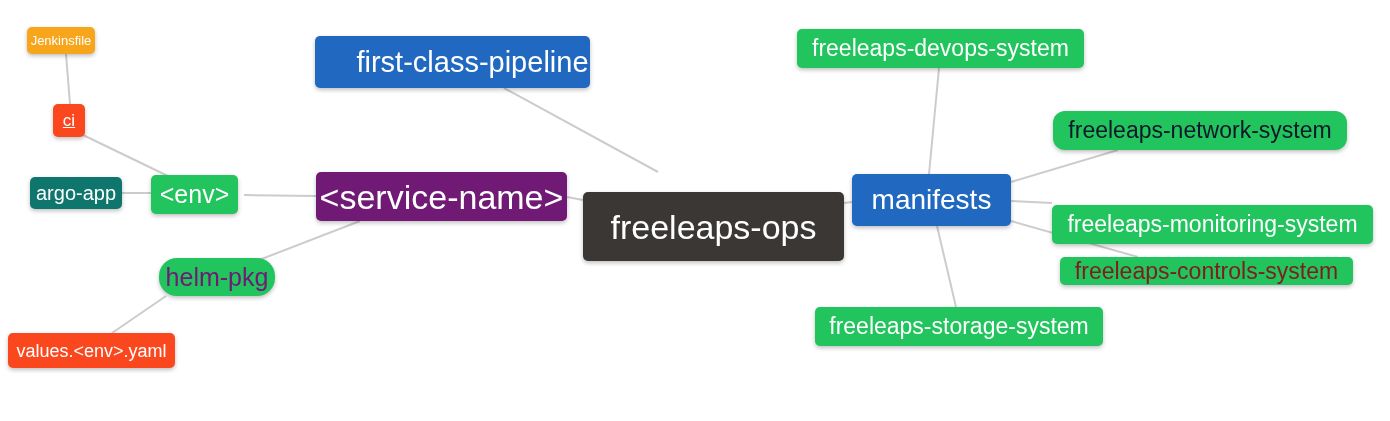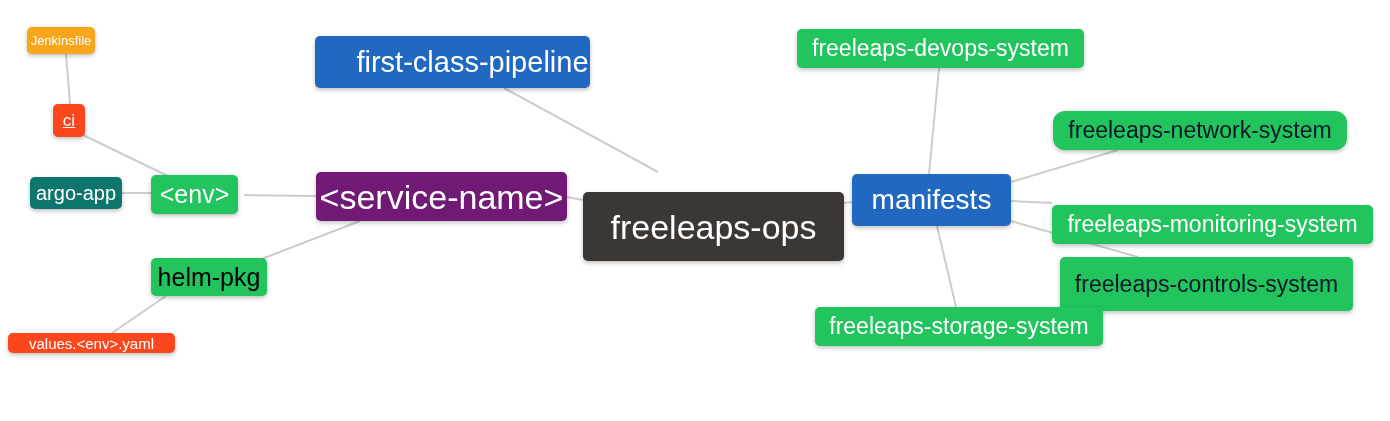--- a/index.html
+++ b/index.html
@@ -63,25 +63,25 @@
       <line x1="1011" y1="182" x2="1118" y2="150" stroke="#CCCCCC" stroke-width="2"></line>
       <line x1="1011" y1="201" x2="1052" y2="203" stroke="#CCCCCC" stroke-width="2"></line>
       <line x1="1011" y1="221" x2="1138" y2="257" stroke="#CCCCCC" stroke-width="2"></line>
       <line x1="937" y1="226" x2="956" y2="307" stroke="#CCCCCC" stroke-width="2"></line>
     </svg>
   <div class="node-layer">
       <div class="node" style="left: 27px; top: 27px; width: 68px; height: 27px; font-size: 13px; background: rgb(247, 165, 27); color: rgb(255, 255, 255);">Jenkinsfile</div>
       <div class="node" style="left: 53px; top: 104px; width: 32px; height: 33px; font-size: 17px; background: rgb(251, 71, 30); color: rgb(255, 255, 255); text-decoration: underline;">ci</div>
       <div class="node" style="left: 30px; top: 177px; width: 92px; height: 32px; font-size: 20px; background: #0f766e; color: rgb(255, 255, 255);">argo-app</div>
       <div class="node" style="left: 151px; top: 175px; width: 87px; height: 39px; font-size: 25px; background: rgb(33, 196, 93); color: rgb(255, 255, 255);">&lt;env&gt;</div>
-      <div class="node" style="left: 151px; top: 258px; width: 116px; height: 38px; font-size: 25px; background: rgb(33, 196, 93); color: #000000;">helm-pkg</div>
-      <div class="node" style="left: 8px; top: 333px; width: 167px; height: 20px; font-size: 15px; background: rgb(251, 71, 30); color: rgb(255, 255, 255);">values.&lt;env&gt;.yaml</div>
+      <div class="node" style="left: 159px; top: 258px; width: 116px; height: 38px; font-size: 25px; background: rgb(33, 196, 93); color: #701a75; border-radius: 18px;">helm-pkg</div>
+      <div class="node" style="left: 8px; top: 333px; width: 167px; height: 35px; font-size: 18px; background: rgb(251, 71, 30); color: rgb(255, 255, 255);">values.&lt;env&gt;.yaml</div>
       <div class="node" style="left: 315px; top: 36px; width: 275px; height: 52px; font-size: 29px; background: rgb(33, 104, 192); color: rgb(255, 255, 255); padding-left: 40px;">first-class-pipeline</div>
       <div class="node" style="left: 316px; top: 172px; width: 251px; height: 49px; font-size: 34px; background: #701a75; color: rgb(255, 255, 255);">&lt;service-name&gt;</div>
       <div class="node" style="left: 583px; top: 172px; width: 261px; height: 69px; font-size: 34px; background: rgb(59, 55, 53); color: rgb(255, 255, 255); margin-top: 20px;">freeleaps-ops</div>
       <div class="node" style="left: 852px; top: 174px; width: 159px; height: 52px; font-size: 28px; background: rgb(33, 104, 192); color: rgb(255, 255, 255);">manifests</div>
       <div class="node" style="left: 797px; top: 29px; width: 287px; height: 39px; font-size: 23px; background: rgb(33, 196, 93); color: rgb(255, 255, 255);">freeleaps-devops-system</div>
       <div class="node" style="left: 1053px; top: 111px; width: 294px; height: 39px; font-size: 23px; background: rgb(33, 196, 93); color: #0f172a; border-radius: 12px;">freeleaps-network-system</div>
       <div class="node" style="left: 1052px; top: 185px; width: 321px; height: 39px; font-size: 23px; background: rgb(33, 196, 93); color: rgb(255, 255, 255); margin-top: 20px;">freeleaps-monitoring-system</div>
-      <div class="node" style="left: 1060px; top: 257px; width: 293px; height: 54px; font-size: 23px; background: rgb(33, 196, 93); color: #0f172a;">freeleaps-controls-system</div>
+      <div class="node" style="left: 1060px; top: 257px; width: 293px; height: 28px; font-size: 23px; background: rgb(33, 196, 93); color: #7f1d1d;">freeleaps-controls-system</div>
       <div class="node" style="left: 815px; top: 307px; width: 288px; height: 39px; font-size: 23px; background: rgb(33, 196, 93); color: rgb(255, 255, 255);">freeleaps-storage-system</div>
     </div>
 </div>
 
 </body></html>

